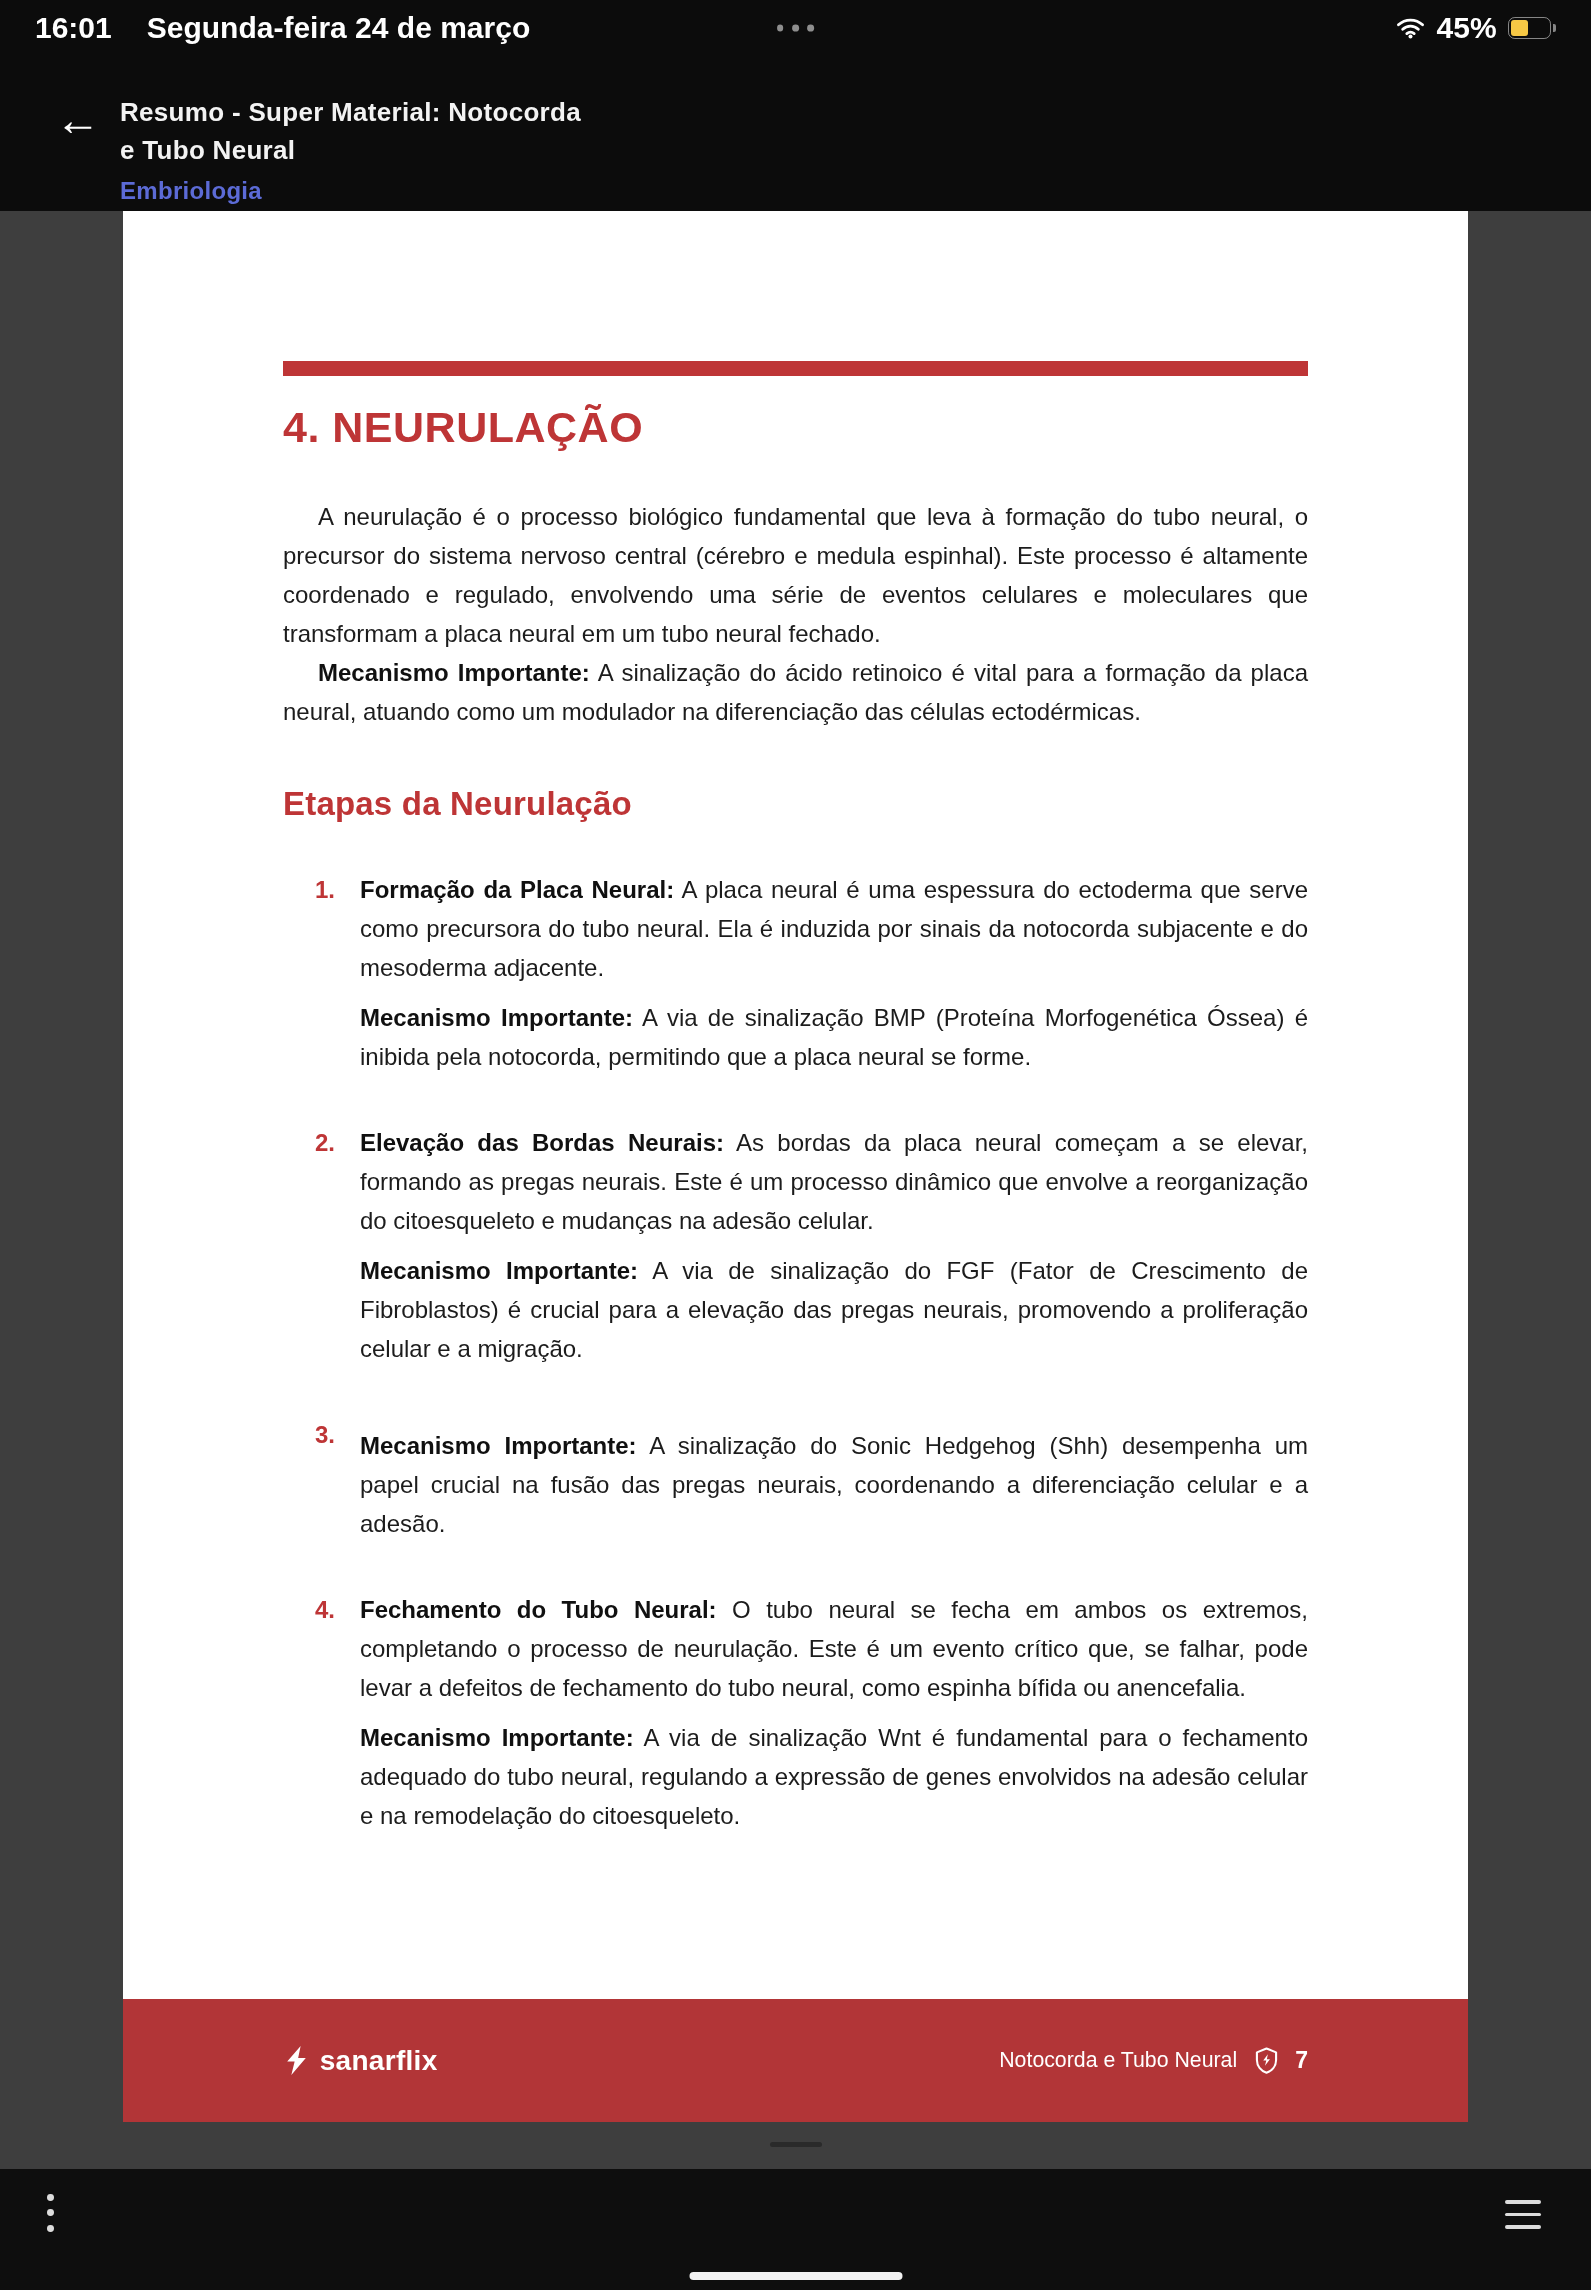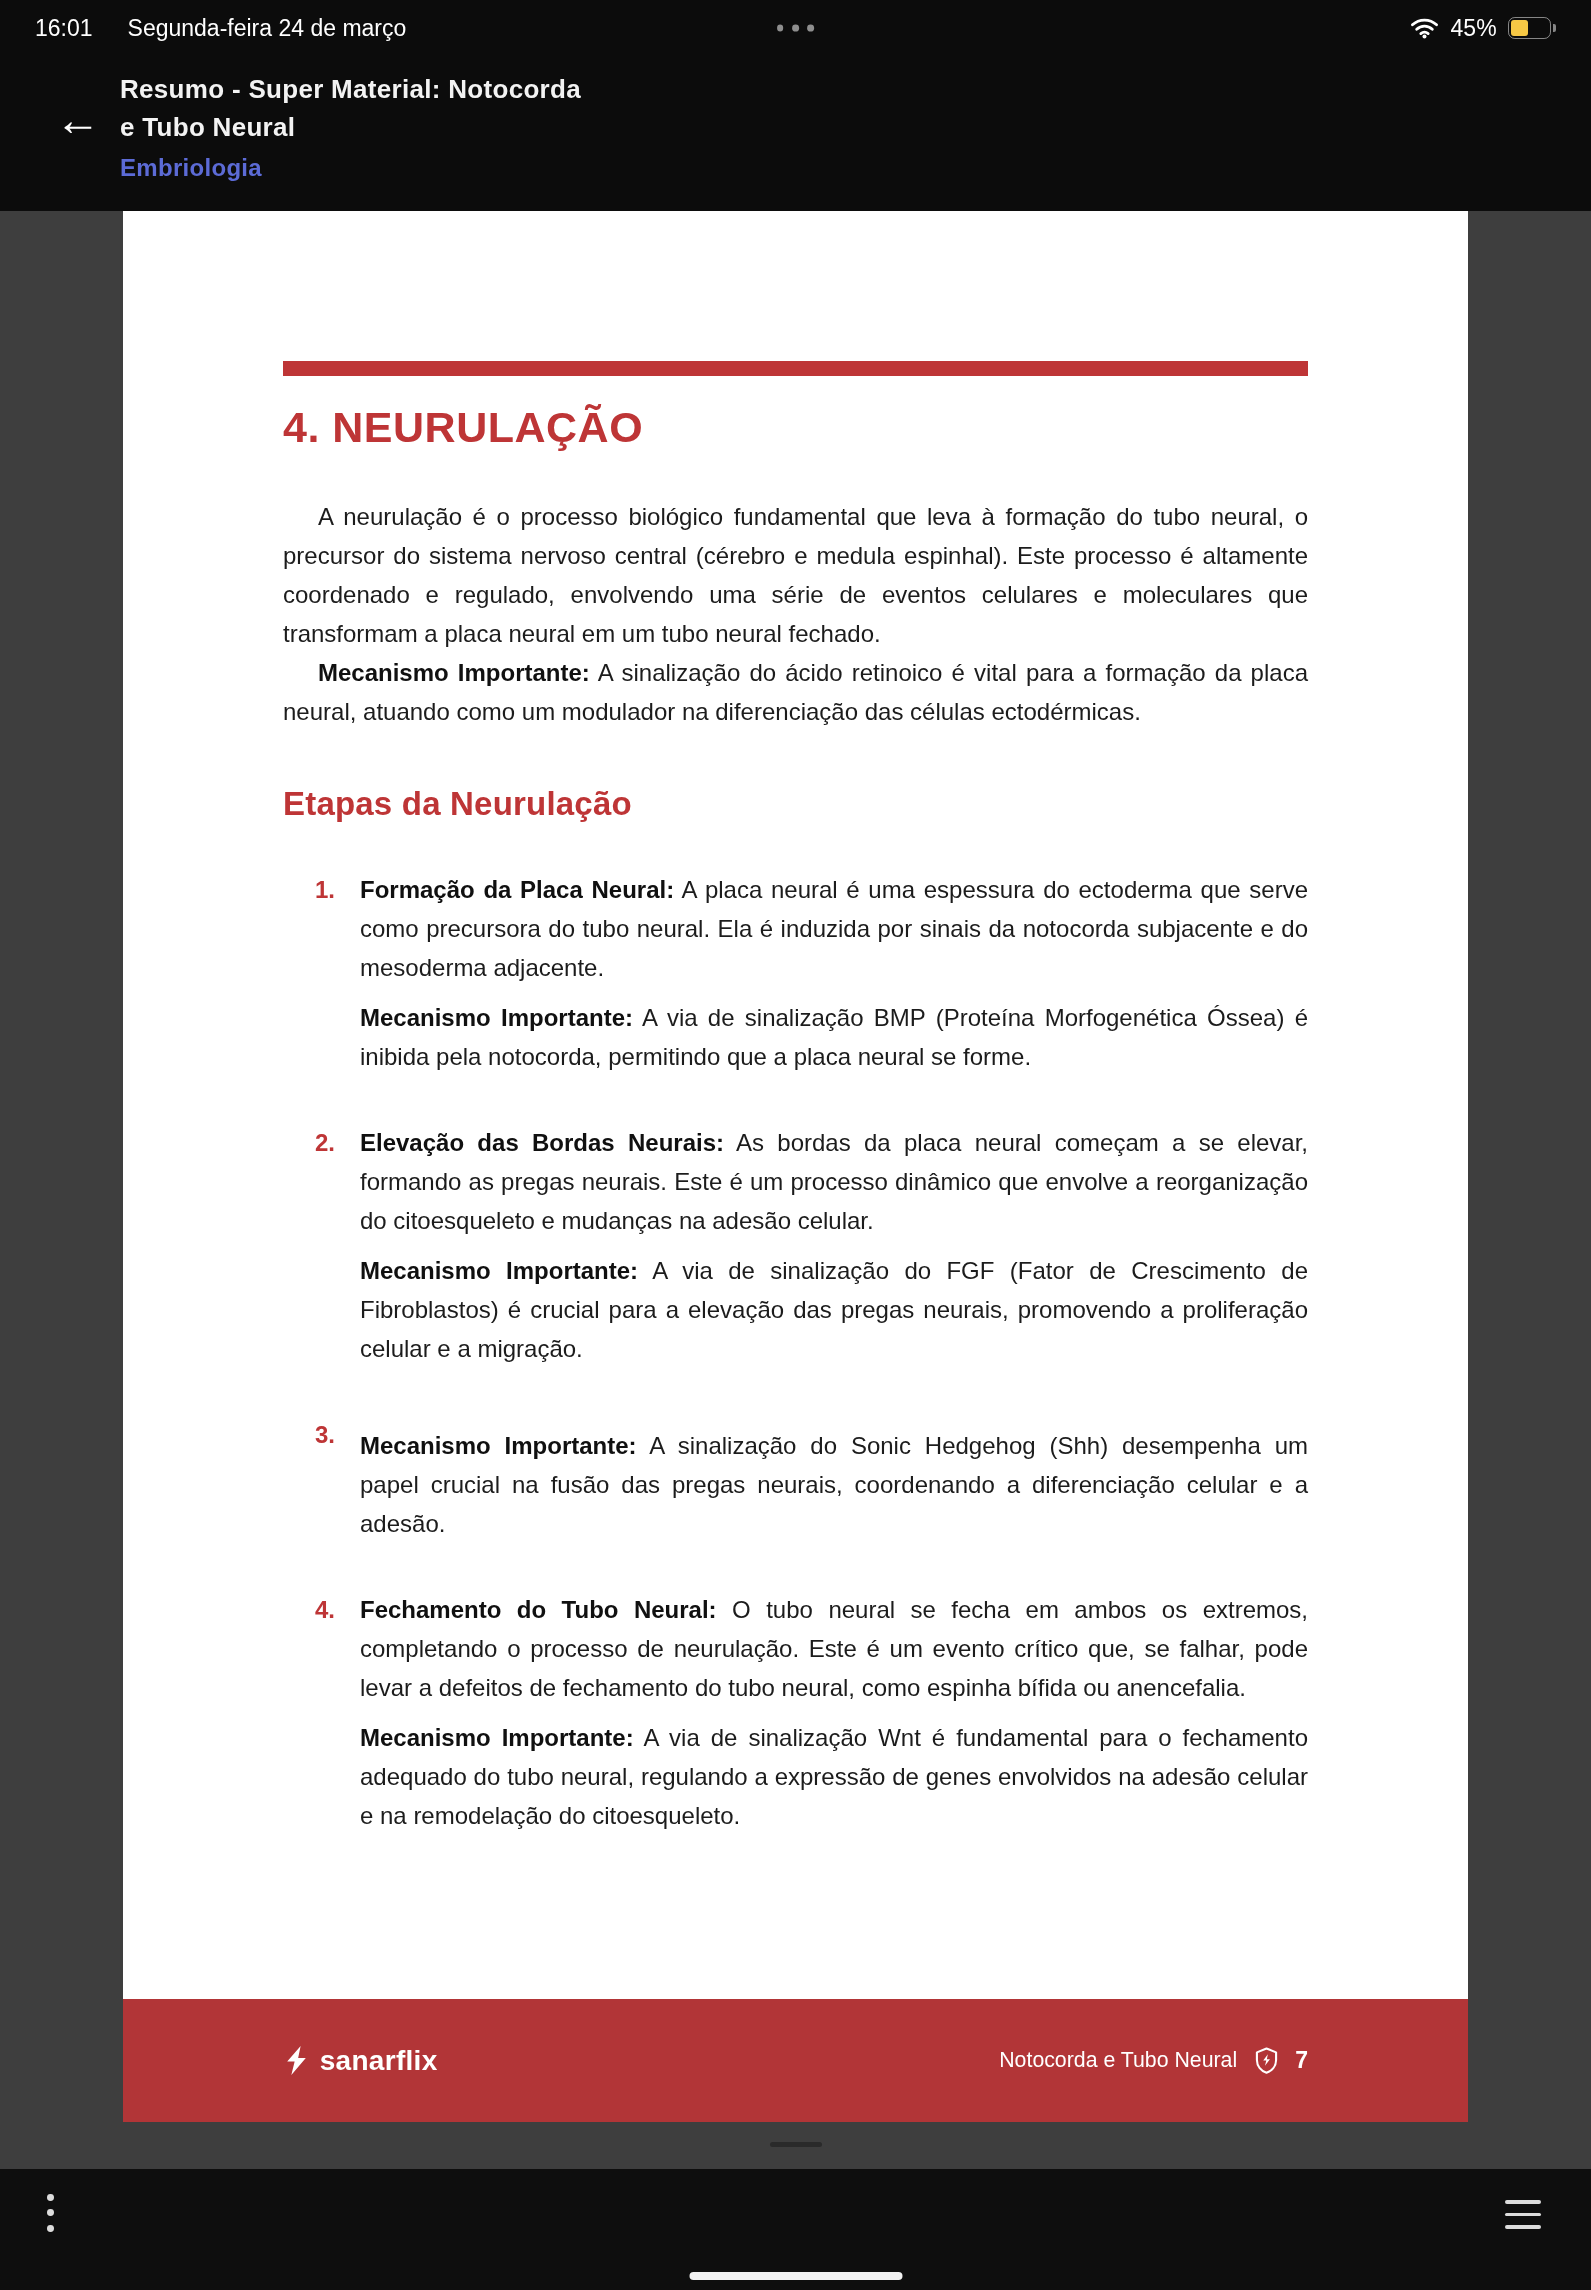--- a/index.html
+++ b/index.html
@@ -15,42 +15,42 @@
     font-family: "Liberation Sans", "DejaVu Sans", sans-serif;
     background: #3E3E3E;
     overflow: hidden;
   }
   .screen { width: 1591px; height: 2290px; display: flex; flex-direction: column; position: relative; }
 
   
   .status-bar {
     height: 56px; background: var(--bar-black); color: #fff;
     display: flex; align-items: center; padding: 0 35px;
-    font-size: 23px; font-weight: 400; position: relative; flex-shrink: 0;
+    font-size: 30px; font-weight: 700; position: relative; flex-shrink: 0;
   }
   .status-left { display: flex; gap: 35px; align-items: baseline; }
   .status-center { position: absolute; left: 50%; top: 50%; transform: translate(-50%,-50%); display: flex; gap: 8.7px; }
   .status-center i { width: 6.8px; height: 6.8px; border-radius: 50%; background: #8E8E8E; display: block; }
   .status-right { margin-left: auto; display: flex; align-items: center; gap: 11.6px; }
   .battery { display: flex; align-items: center; }
   .battery-body {
     width: 43px; height: 21.3px; border: 1.9px solid rgba(255,255,255,0.5);
     border-radius: 6.8px; padding: 1.9px; display: block;
   }
   .battery-fill { display: block; height: 100%; background: var(--battery-yellow); border-radius: 2.9px; width: 45%; }
   .battery-nub { width: 2.9px; height: 8.7px; background: rgba(255,255,255,0.5); border-radius: 0 1.9px 1.9px 0; margin-left: 1.9px; }
 
   
   .nav-bar { background: var(--bar-black); height: 155px; position: relative; flex-shrink: 0; }
   .back-button {
     position: absolute; left: 49px; top: 41px; color: #fff;
     font-size: 45px; line-height: 1; width: 58px; text-align: center; cursor: pointer;
     font-weight: 400;
   }
-  .nav-titles { position: absolute; left: 120px; top: 14px; }
+  .nav-titles { position: absolute; left: 120px; top: 37px; }
   .nav-title { font-size: 26px; font-weight: 700; line-height: 38px; color: #F3F3F3; letter-spacing: 0.3px; }
   .nav-subtitle { font-size: 24px; font-weight: 700; color: var(--subtitle-blue); margin-top: 7.8px; letter-spacing: 0.3px; }
 
   
   .viewport { flex: 1; background: #3E3E3E; overflow: hidden; }
   .page { width: 1345px; height: 1911px; margin: 0 auto; background: #ffffff; display: flex; flex-direction: column; }
   .page-inner { flex: 1; padding: 150px 160px 0 160px; overflow: hidden; }
 
   .title-rule { height: 14.6px; background: var(--accent); margin-bottom: 27px; }
   .doc-title { font-size: 43px; font-weight: 800; color: var(--accent); letter-spacing: 0.5px; margin-bottom: 45px; }

